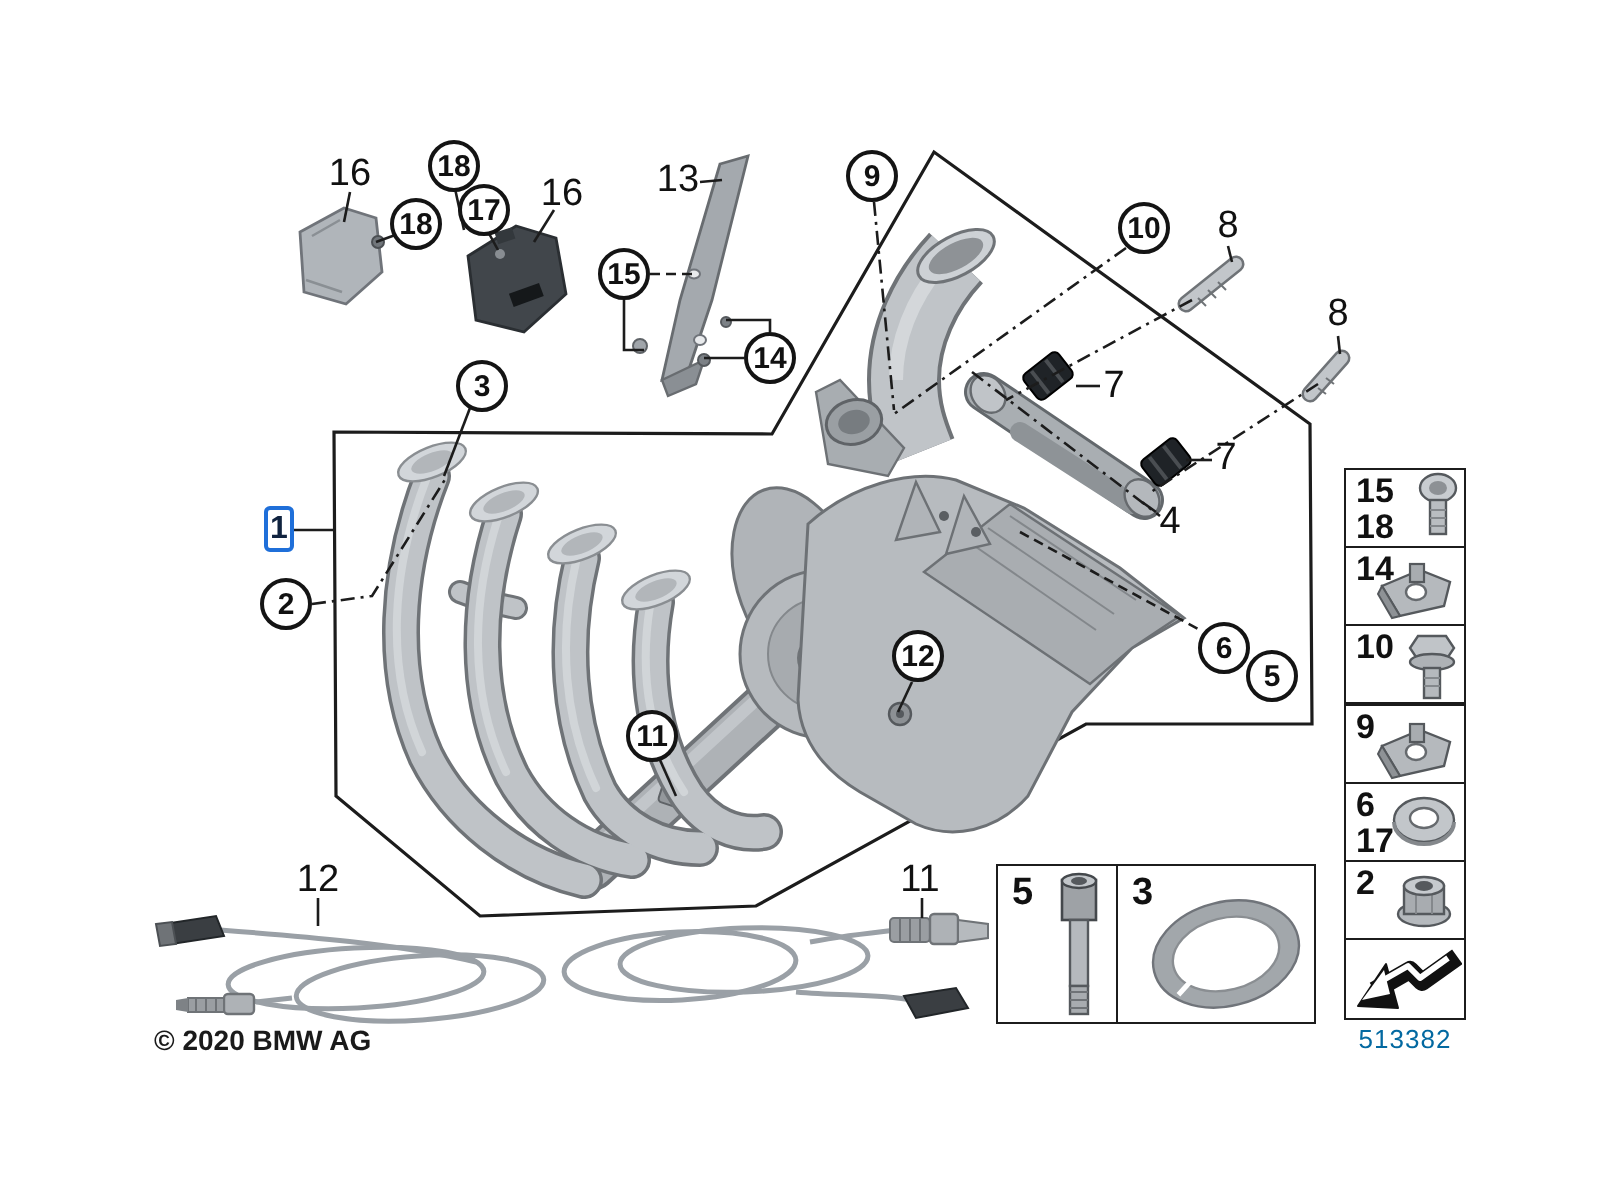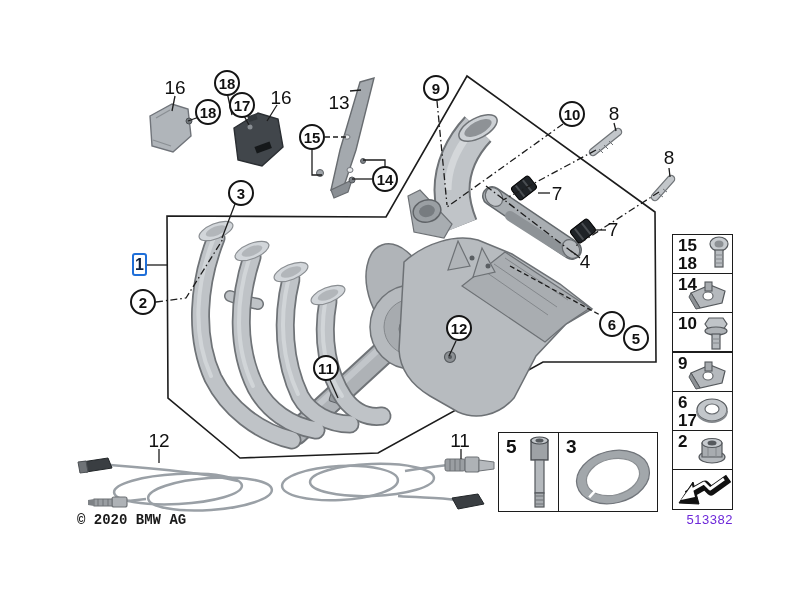--- a/index.html
+++ b/index.html
@@ -14,23 +14,23 @@
       color:#111;line-height:1;white-space:nowrap;}
   .sel{position:absolute;left:132px;top:253px;width:15px;height:23px;border:2.5px solid #1f6fd9;
       border-radius:3px;background:#fff;display:flex;align-items:center;justify-content:center;
       font-weight:bold;font-size:16px;color:#10233f;box-sizing:border-box;}
   .lrow{position:absolute;left:672px;width:61px;background:#fff;border:1.6px solid #1c1c1c;
       box-sizing:border-box;}
   .lrow .nums{position:absolute;left:5px;top:2px;font-weight:bold;font-size:17px;color:#111;line-height:18px;}
   .lrow svg{position:absolute;right:2px;}
   .ibox{position:absolute;background:#fff;border:1.6px solid #1c1c1c;box-sizing:border-box;}
   .ibox .blabel{position:absolute;left:7px;top:3px;font-weight:bold;font-size:19px;color:#111;}
-  .copyright{position:absolute;left:77px;top:512px;font-weight:bold;font-size:14px;color:#1a1a1a;font-family:Liberation Mono, monospace;}
-  .sheetno{position:absolute;left:672px;top:512px;width:61px;text-align:right;
-      font-size:13px;color:#6d28d9;letter-spacing:.5px;}
+  .copyright{position:absolute;left:77px;top:512px;font-weight:bold;font-size:14px;color:#1a1a1a;}
+  .sheetno{position:absolute;left:672px;top:512px;width:61px;text-align:center;
+      font-size:13px;color:#0369a1;letter-spacing:.5px;}
 </style>
 </head>
 <body>
 
 <div class="canvas">
 
 <svg class="art" width="800" height="600" viewBox="0 0 800 600">
 
   <g fill="none" stroke="#1c1c1c" stroke-width="1.6" stroke-linejoin="miter">
     <polygon points="167,216 386,217 467,76 655,212 656,362 543,362 378,453 240,458 168,398"></polygon>
@@ -253,21 +253,21 @@
   <div class="co" style="left:130px;top:289px">2</div>
   <div class="co" style="left:423px;top:75px">9</div>
   <div class="co" style="left:559px;top:101px">10</div>
   <div class="co" style="left:599px;top:311px">6</div>
   <div class="co" style="left:623px;top:325px">5</div>
   <div class="co" style="left:446px;top:315px">12</div>
   <div class="co" style="left:313px;top:355px">11</div>
 
   <div class="plabel" style="left:175px;top:87px">16</div>
   <div class="plabel" style="left:281px;top:97px">16</div>
-  <div class="plabel" style="left:339px;top:102px">13</div>
+  <div class="plabel" style="left:339px;top:90px">13</div>
   <div class="plabel" style="left:614px;top:113px">8</div>
   <div class="plabel" style="left:669px;top:157px">8</div>
   <div class="plabel" style="left:557px;top:193px">7</div>
   <div class="plabel" style="left:613px;top:229px">7</div>
   <div class="plabel" style="left:585px;top:261px">4</div>
   <div class="plabel" style="left:159px;top:440px">12</div>
   <div class="plabel" style="left:460px;top:440px">11</div>
 
   <div class="lrow" style="top:234px;height:40px">
     <div class="nums">

